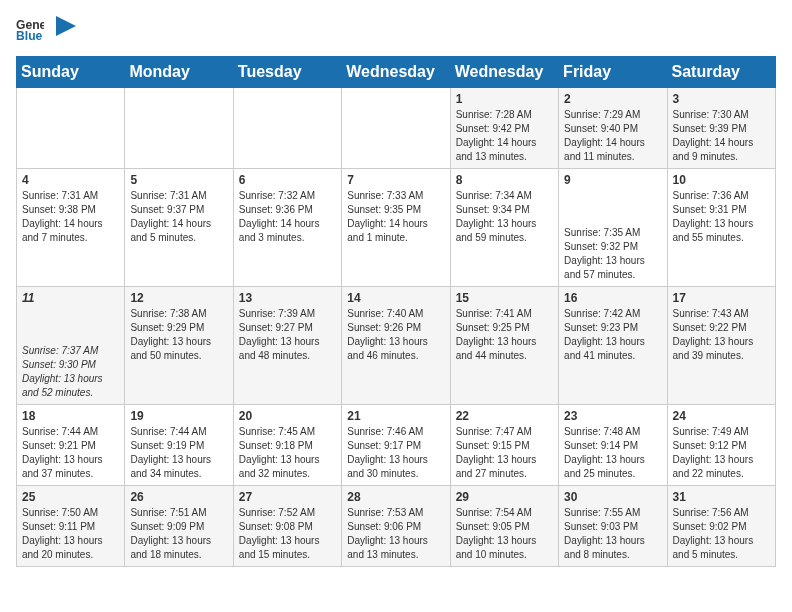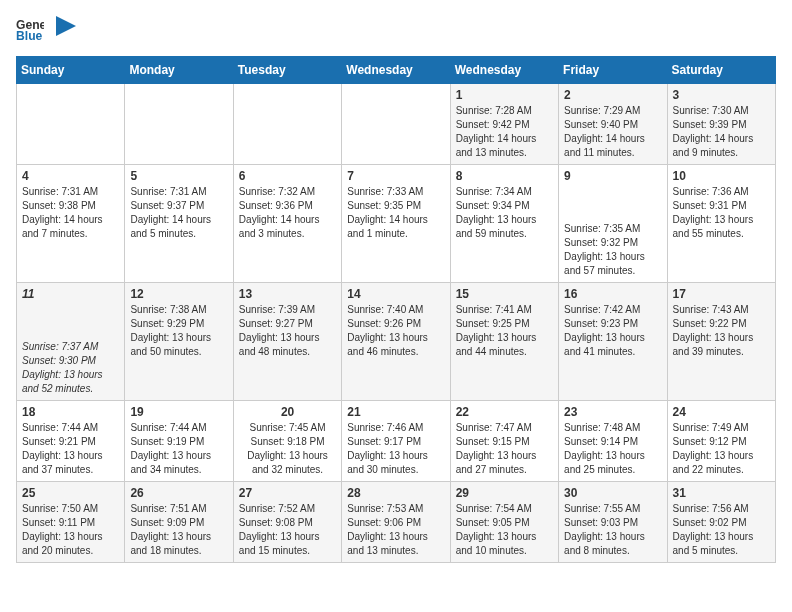--- a/index.html
+++ b/index.html
@@ -42,21 +42,21 @@
     .calendar {
       width: 100%;
       border-collapse: collapse;
       font-size: 11px;
     }
     .calendar thead tr th {
       background: #1a6faf;
       color: #fff;
       padding: 6px 4px;
       text-align: left;
-      font-size: 12px;
+      font-size: 16px;
       font-weight: bold;
       border: 1px solid #1a6faf;
     }
     .calendar tbody tr td {
       vertical-align: top;
       padding: 4px 5px;
       border: 1px solid #ccc;
       width: calc(100% / 7);
       min-height: 80px;
       background: #fff;
@@ -257,21 +257,21 @@
 Daylight: 13 hours
 and 37 minutes.</div>
         </td>
         <td style="background: rgb(255, 255, 255);">
           <span class="day-number">19</span>
           <div class="day-info" style="white-space: pre-line;">Sunrise: 7:44 AM
 Sunset: 9:19 PM
 Daylight: 13 hours
 and 34 minutes.</div>
         </td>
-        <td style="background: rgb(255, 255, 255); text-align: center;">
+        <td style="background: rgb(255, 255, 255);">
           <span class="day-number">20</span>
           <div class="day-info" style="white-space: pre-line;">Sunrise: 7:45 AM
 Sunset: 9:18 PM
 Daylight: 13 hours
 and 32 minutes.</div>
         </td>
         <td style="background: rgb(255, 255, 255);">
           <span class="day-number">21</span>
           <div class="day-info" style="white-space: pre-line;">Sunrise: 7:46 AM
 Sunset: 9:17 PM

